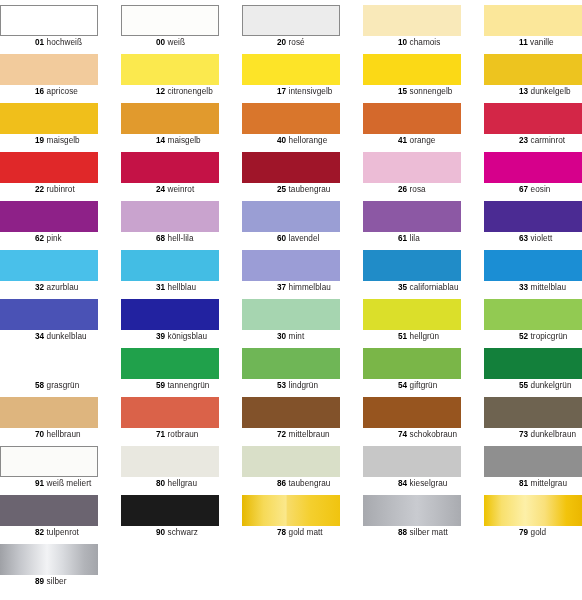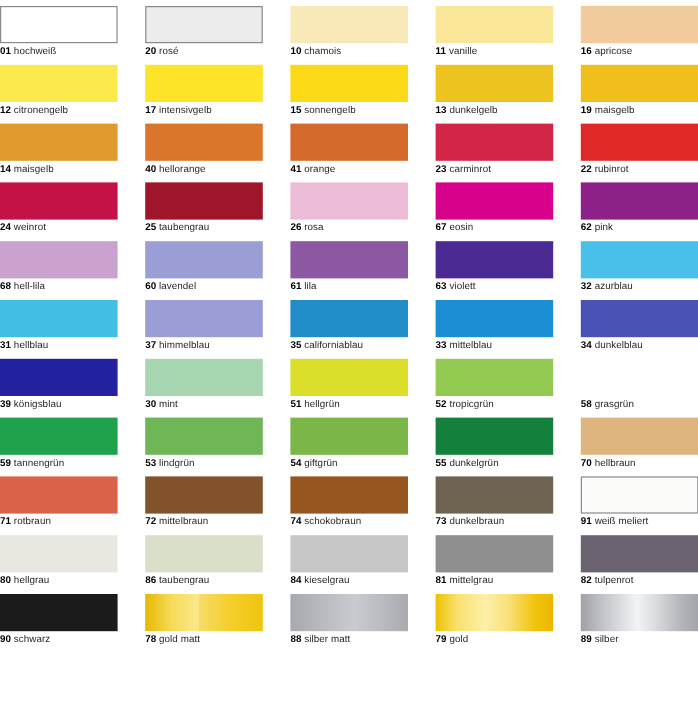--- a/index.html
+++ b/index.html
@@ -56,36 +56,41 @@
     margin-top: 2px;
     font-size: 8.2px;
     line-height: 10px;
     color: #231f20;
     white-space: nowrap;
     letter-spacing: 0.05px;
   }
   .swatch-code {
     font-weight: bold;
     color: #000000;
+    margin-left: 35px;
   }
   .swatch-name {
     font-weight: normal;
     color: #231f20;
   }
 </style>
 </head>
 <body>
 
 <div id="chart-sheet">
   <div class="swatch-grid">
       <div class="swatch-cell">
         <div class="swatch-chip bordered" style="background: rgb(255, 255, 255);"></div>
         <div class="swatch-label"><span class="swatch-code">01</span> <span class="swatch-name">hochweiß</span></div>
       </div>
       <div class="swatch-cell">
+        <div class="swatch-chip bordered" style="background: rgb(253, 253, 251);"></div>
+        <div class="swatch-label"><span class="swatch-code">00</span> <span class="swatch-name">weiß</span></div>
+      </div>
+      <div class="swatch-cell">
         <div class="swatch-chip bordered" style="background: rgb(236, 236, 236);"></div>
         <div class="swatch-label"><span class="swatch-code">20</span> <span class="swatch-name">rosé</span></div>
       </div>
       <div class="swatch-cell">
         <div class="swatch-chip" style="background: rgb(249, 233, 185);"></div>
         <div class="swatch-label"><span class="swatch-code">10</span> <span class="swatch-name">chamois</span></div>
       </div>
       <div class="swatch-cell">
         <div class="swatch-chip" style="background: rgb(251, 231, 154);"></div>
         <div class="swatch-label"><span class="swatch-code">11</span> <span class="swatch-name">vanille</span></div>

